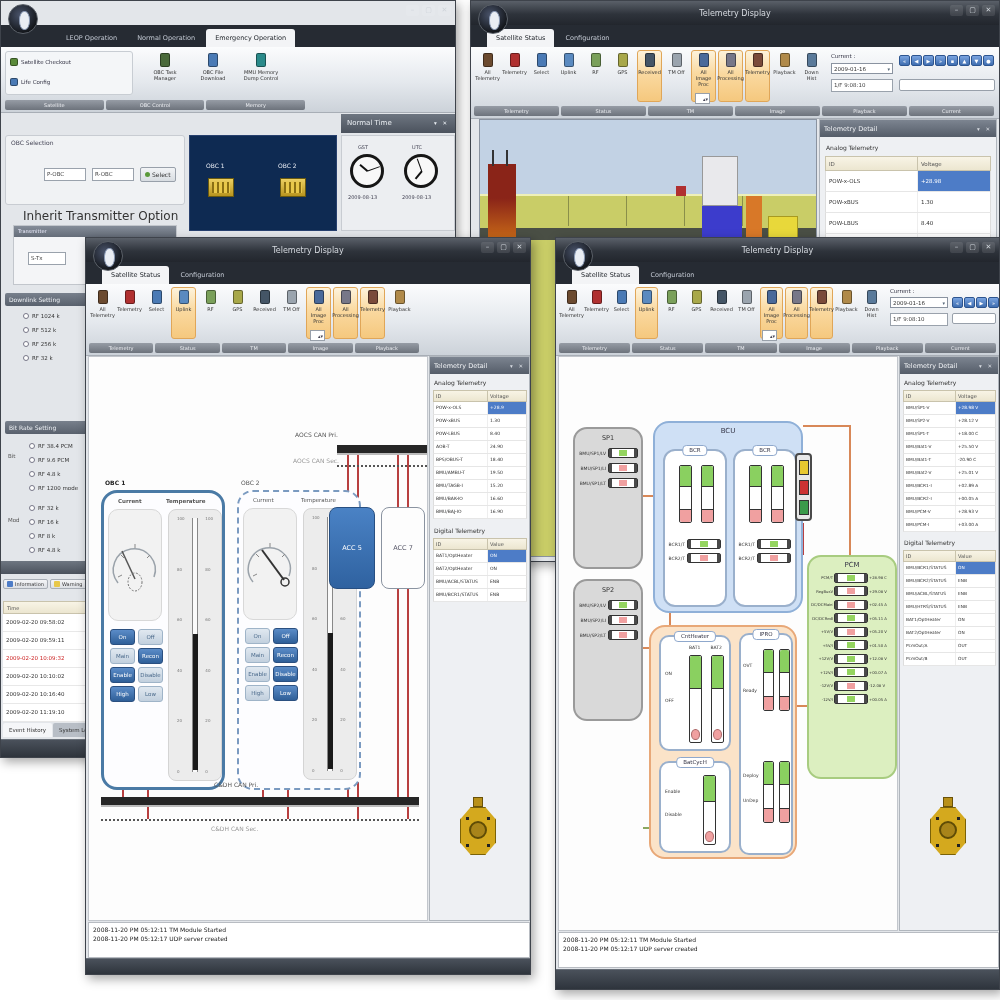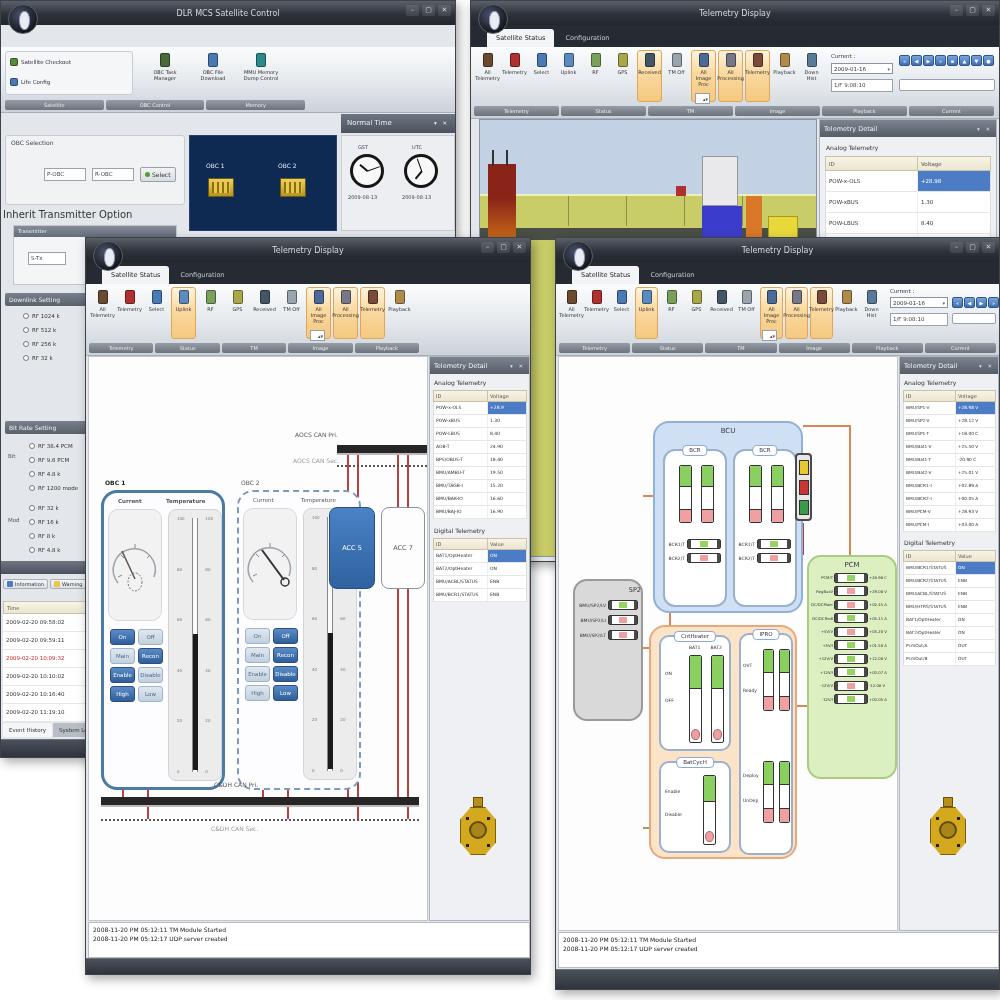--- a/index.html
+++ b/index.html
@@ -85,28 +85,32 @@
 .clock .mm{position:absolute;left:50%;top:50%;width:1.2px;height:13px;background:#111;transform-origin:50% 0}
 .traffic{position:absolute;background:#e8e8e8;border:2px solid #4a4a4a;border-radius:4px;display:flex;flex-direction:column;align-items:center;justify-content:space-around;padding:2px 0}
 .traffic i{width:10px;height:15px;display:block;border:1px solid #333}
 </style>
 </head>
 <body>
 
 <div id="canvas">
 
 <div class="win" style="left:0;top:0;width:456px;height:758px;z-index:1">
-  <div class="tbar">
-    <span>DLR MCS Satellite Control</span>
-  </div>
   <div class="appic"></div>
   <div class="wbtns">
     <span>–</span>
     <span>▢</span>
     <span>✕</span>
+  </div>
+  <div class="tabs">
+    <div class="tab">LEOP Operation</div>
+
+    <div class="tab">Normal Operation</div>
+
+    <div class="tab active">Emergency Operation</div>
   </div>
   <div class="ribbon" style="height:66px">
     <div class="abs" style="left:4px;top:4px;width:128px;height:44px;background:#f4f6f8;border:1px solid #c8cdd3;border-radius:3px">
       <div>
         <div style="display:flex;align-items:center;gap:3px;height:20px;padding-left:4px">
           <span class="ricon" style="width: 8px; height: 8px; margin: 0px; background: rgb(90, 138, 58);"></span>
           <span style="font-size:5.5px;color:#334">Satellite Checkout</span>
         </div>
 
         <div style="display:flex;align-items:center;gap:3px;height:20px;padding-left:4px">
@@ -170,21 +174,21 @@
     </div>
     <div class="abs" style="left:6px;top:58px;font-size:5px;color:#445">2009-08-13</div>
     <div class="abs" style="left:70px;top:8px;font-size:5px;color:#445">UTC</div>
     <div class="clock" style="left:62px;top:18px">
       <span class="hh" style="transform:rotate(40deg)"></span>
           <span class="mm" style="transform:rotate(160deg)"></span>
     </div>
     <div class="abs" style="left:60px;top:58px;font-size:5px;color:#445">2009-08-13</div>
   </div>
 
-  <div class="abs" style="left:2px;top:208px;font-size:10px;color:#333">Inherit Transmitter Option</div>
+  <div class="abs" style="left:22px;top:208px;font-size:12px;color:#333">Inherit Transmitter Option</div>
   <div class="abs" style="left:12px;top:224px;width:164px;height:60px;background:#f4f5f7;border:1px solid #c2c6cc">
     <div style="height:11px;background:linear-gradient(#848c98,#656d79);color:#eef;font-size:5px;line-height:11px;padding:0 4px">Transmitter</div>
     <div class="ifield abs" style="left:14px;top:26px;width:38px">S-Tx</div>
   </div>
 
   <div class="ghead abs" style="left:4px;top:292px;width:178px">Downlink Setting</div>
   <div class="abs" style="left:22px;top:308px">
     <div class="ritem">
       <span class="rdot"></span>
       <span>RF 1024 k</span>
@@ -932,23 +936,48 @@
 
     <div class="owire abs" style="left:84px;top:138px;width:12px;height:2px"></div>
     <div class="owire abs" style="left:84px;top:290px;width:12px;height:2px"></div>
     <div class="owire abs" style="left:110px;top:255px;width:2px;height:14px"></div>
     <div class="owire abs" style="left:238px;top:348px;width:12px;height:2px"></div>
     <div class="owire abs" style="left:244px;top:68px;width:48px;height:2px"></div>
     <div class="owire abs" style="left:290px;top:68px;width:2px;height:130px"></div>
     <div class="wire abs" style="left:243px;top:166px;width:2px;height:32px"></div>
     <div class="abs" style="left:84px;top:470px;width:10px;height:2px;background:#8aa860"></div>
 
+    <div class="abs" style="left:14px;top:70px;width:70px;height:142px;background:#d9d9d9;border:2px solid #9a9a9a;border-radius:14px">
+      <div style="text-align:center;font-size:6.5px;color:#333;margin-top:5px">SP1</div>
+      <div style="margin-top:6px">
+        <div class="prow" style="margin:5px 3px">
+          <span class="plab" style="width:28px">BMU/SP1/LV</span>
+          <span class="slider" style="width:30px">
+                <span class="scell g" style="width:8px;margin-left:-4px"></span>
+              </span>
+        </div>
+
+        <div class="prow" style="margin:5px 3px">
+          <span class="plab" style="width:28px">BMU/SP1/LI</span>
+          <span class="slider" style="width:30px">
+                <span class="scell" style="width:8px;margin-left:-4px"></span>
+              </span>
+        </div>
+
+        <div class="prow" style="margin:5px 3px">
+          <span class="plab" style="width:28px">BMU/SP1/LT</span>
+          <span class="slider" style="width:30px">
+                <span class="scell" style="width:8px;margin-left:-4px"></span>
+              </span>
+        </div>
+      </div>
+    </div>
 
     <div class="abs" style="left:14px;top:222px;width:70px;height:142px;background:#d9d9d9;border:2px solid #9a9a9a;border-radius:14px">
-      <div style="text-align:right;font-size:6.5px;color:#333;margin-top:5px">SP2</div>
+      <div style="text-align:center;font-size:6.5px;color:#333;margin-top:5px">SP2</div>
       <div style="margin-top:6px">
         <div class="prow" style="margin:5px 3px">
           <span class="plab" style="width:28px">BMU/SP2/LV</span>
           <span class="slider" style="width:30px">
                 <span class="scell g" style="width:8px;margin-left:-4px"></span>
               </span>
         </div>
 
         <div class="prow" style="margin:5px 3px">
           <span class="plab" style="width:28px">BMU/SP2/LI</span>

